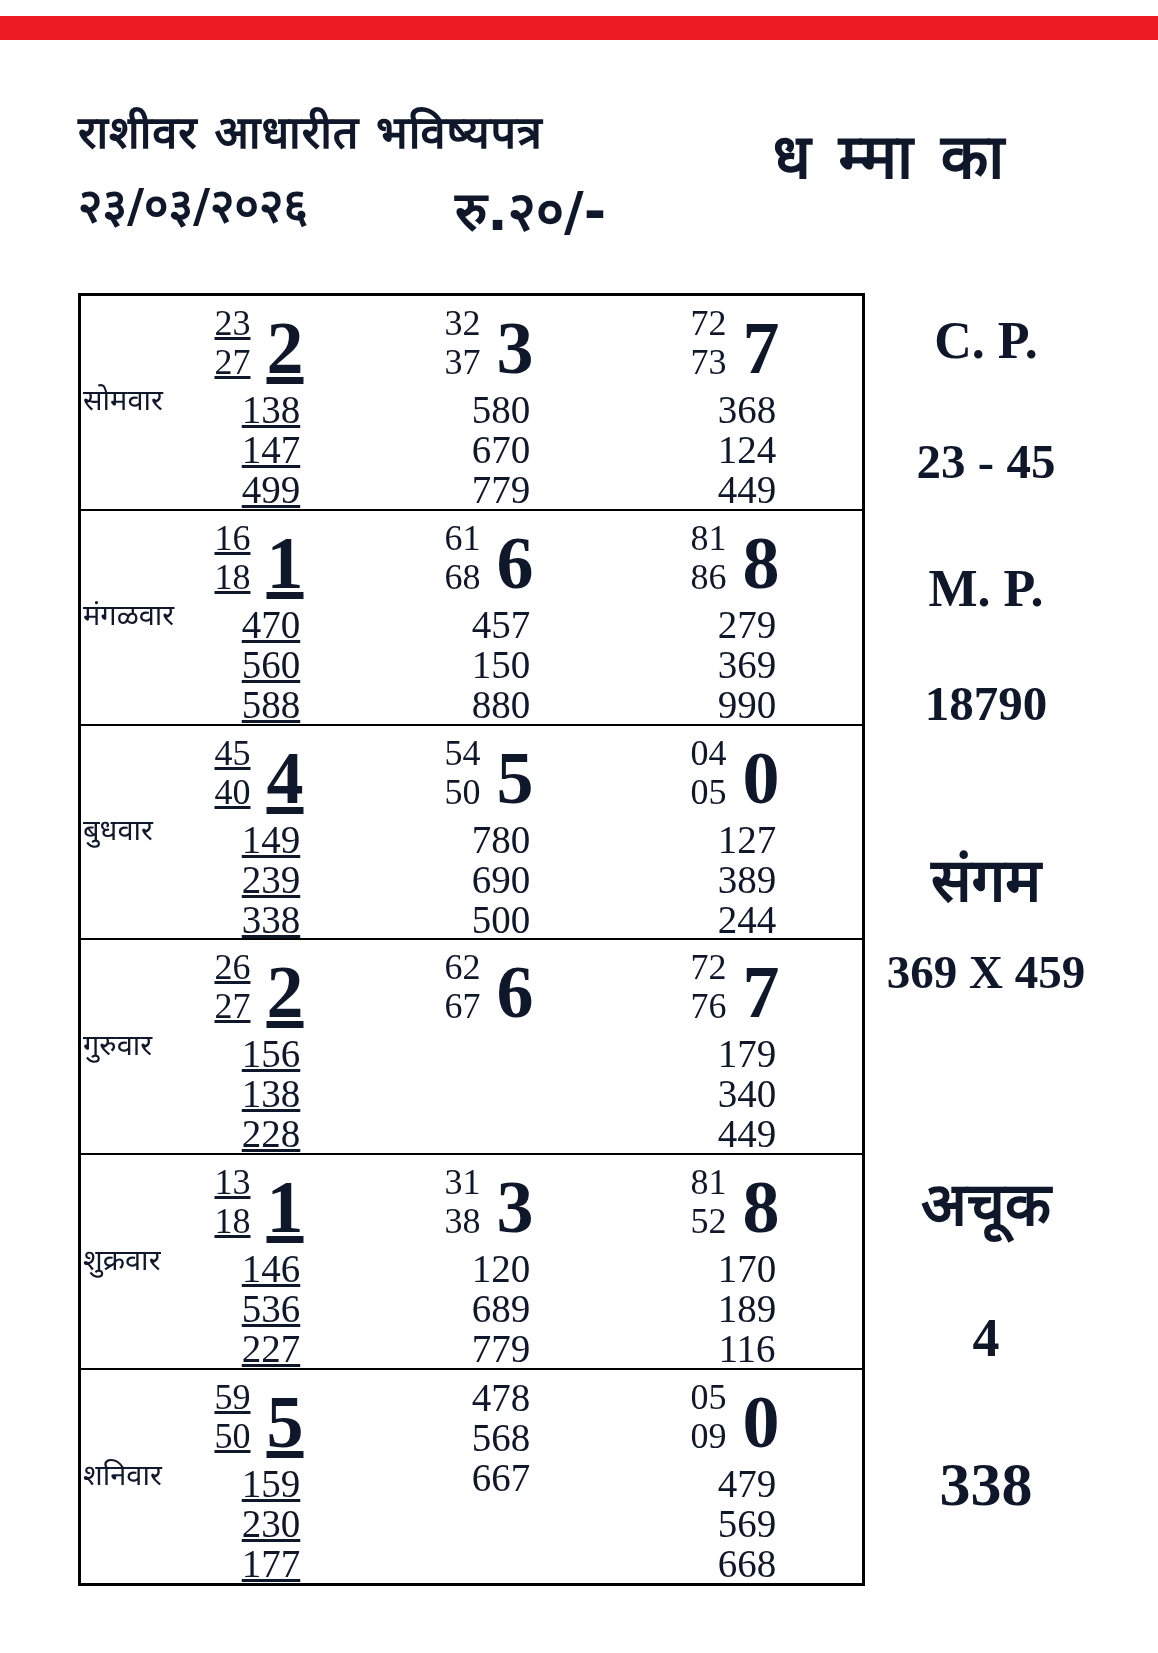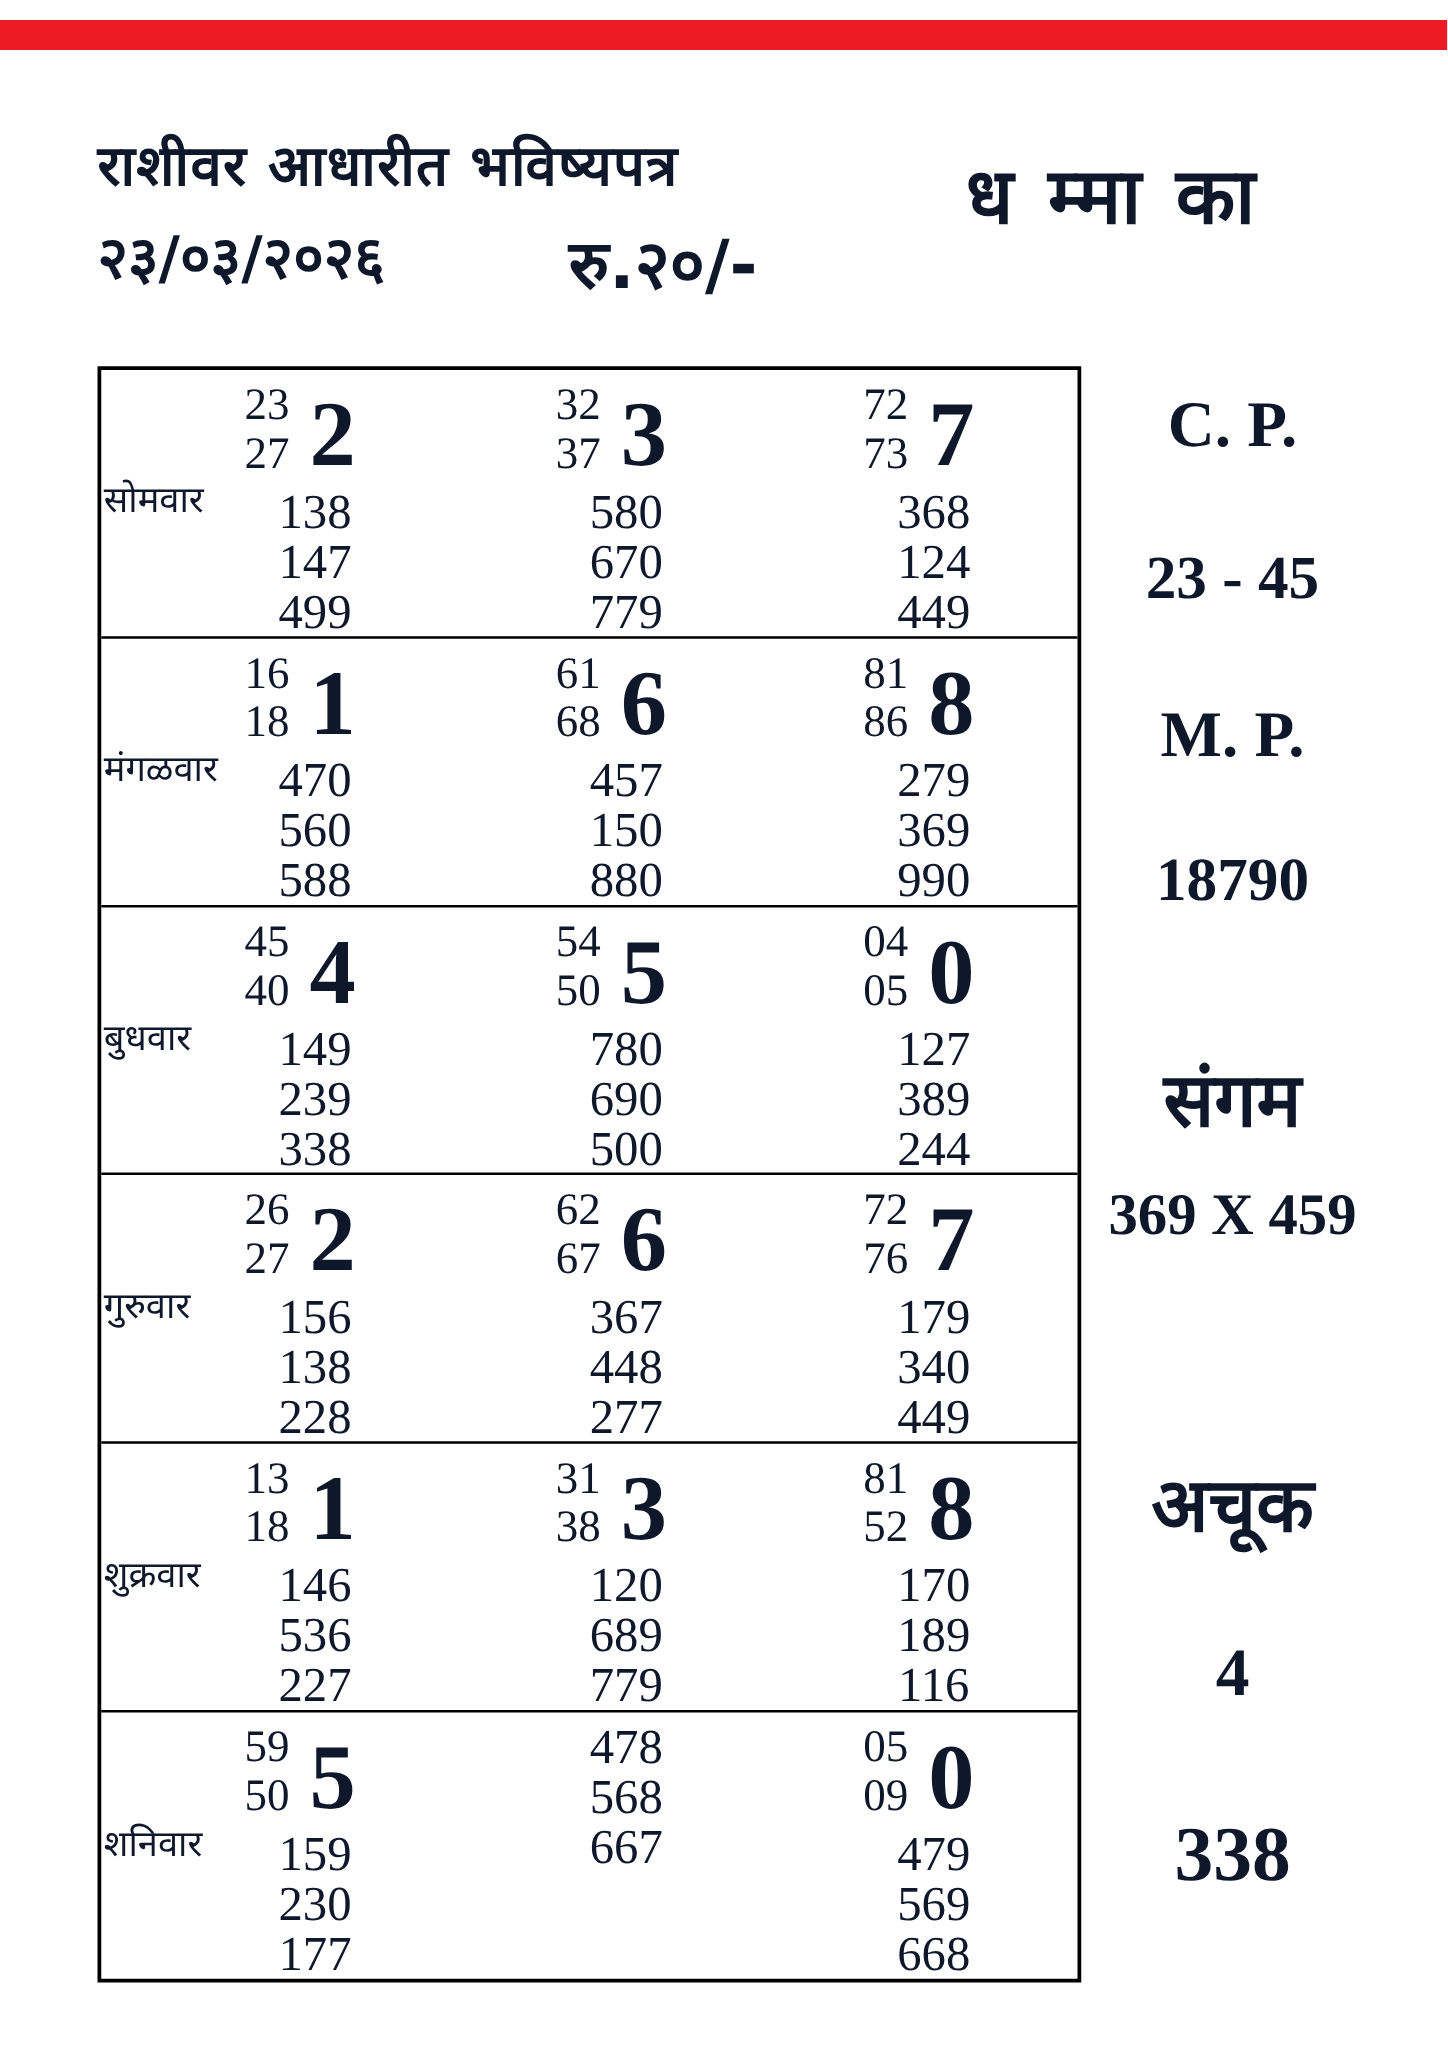--- a/index.html
+++ b/index.html
@@ -29,21 +29,21 @@
     position:absolute; left:78px; top:277px; width:787px; height:1293px;
     border:3px solid #000; display:flex; flex-direction:column; background:#fff;
   }
   .row { flex:1; position:relative; border-top:2px solid #000; }
   .row:first-child { border-top:none; }
   .day {
     position:absolute; left:2px; top:50%; transform:translateY(-55%);
     font-size:29px; line-height:1.15; font-family:"DejaVu Sans", sans-serif; white-space:nowrap;
   }
   .cell { position:absolute; top:6px; width:172px; text-align:center; }
-  .g1 { left:85px; } .g2 { left:334px; } .g3 { left:580px; }
+  .g1 { left:104px;text-decoration:underline; } .g2 { left:334px; } .g3 { left:580px; }
   .pd { display:flex; justify-content:center; align-items:flex-start; height:86px; transform:translateX(-12px); }
   .pair {
     font-family:"Liberation Serif", serif; font-size:36px; line-height:39px;
     text-align:right; padding-top:2px;
   }
   .big {
     font-family:"Liberation Serif", serif; font-weight:700;
     font-size:74px; line-height:72px; margin-left:16px; margin-top:10px;
   }
   .nums { margin-top:2px; font-family:"Liberation Serif", serif; font-size:39px; line-height:40px; }
@@ -232,25 +232,20 @@
         </div>
       </div>
       <div class="cell g2">
         <div class="pd">
           <div class="pair">
             <div>62</div>
             <div>67</div>
           </div>
           <div class="big">6</div>
         </div>
-        <div class="nums">
-          <div>367</div>
-          <div>448</div>
-          <div>277</div>
-        </div>
       </div>
       <div class="cell g3">
         <div class="pd">
           <div class="pair">
             <div>72</div>
             <div>76</div>
           </div>
           <div class="big">7</div>
         </div>
         <div class="nums">

